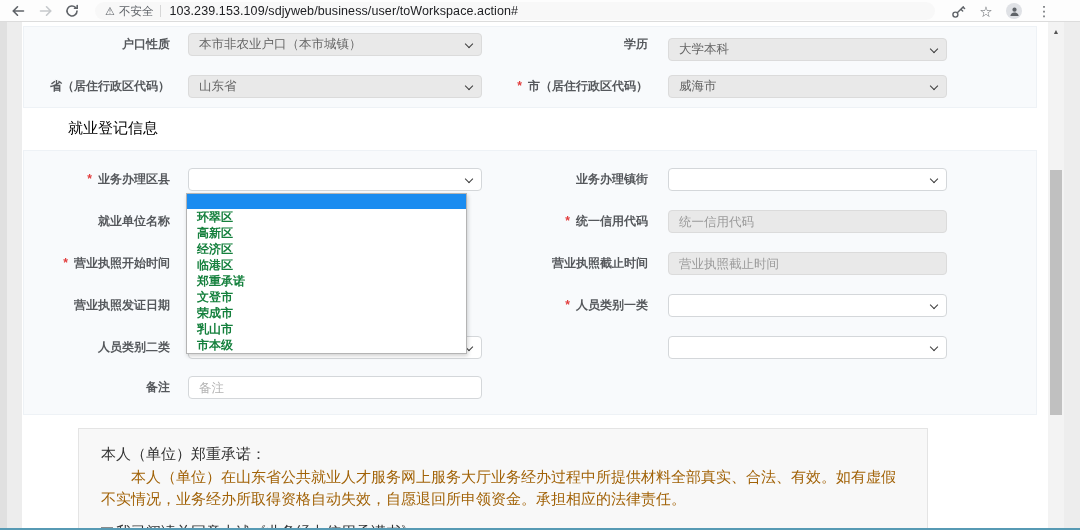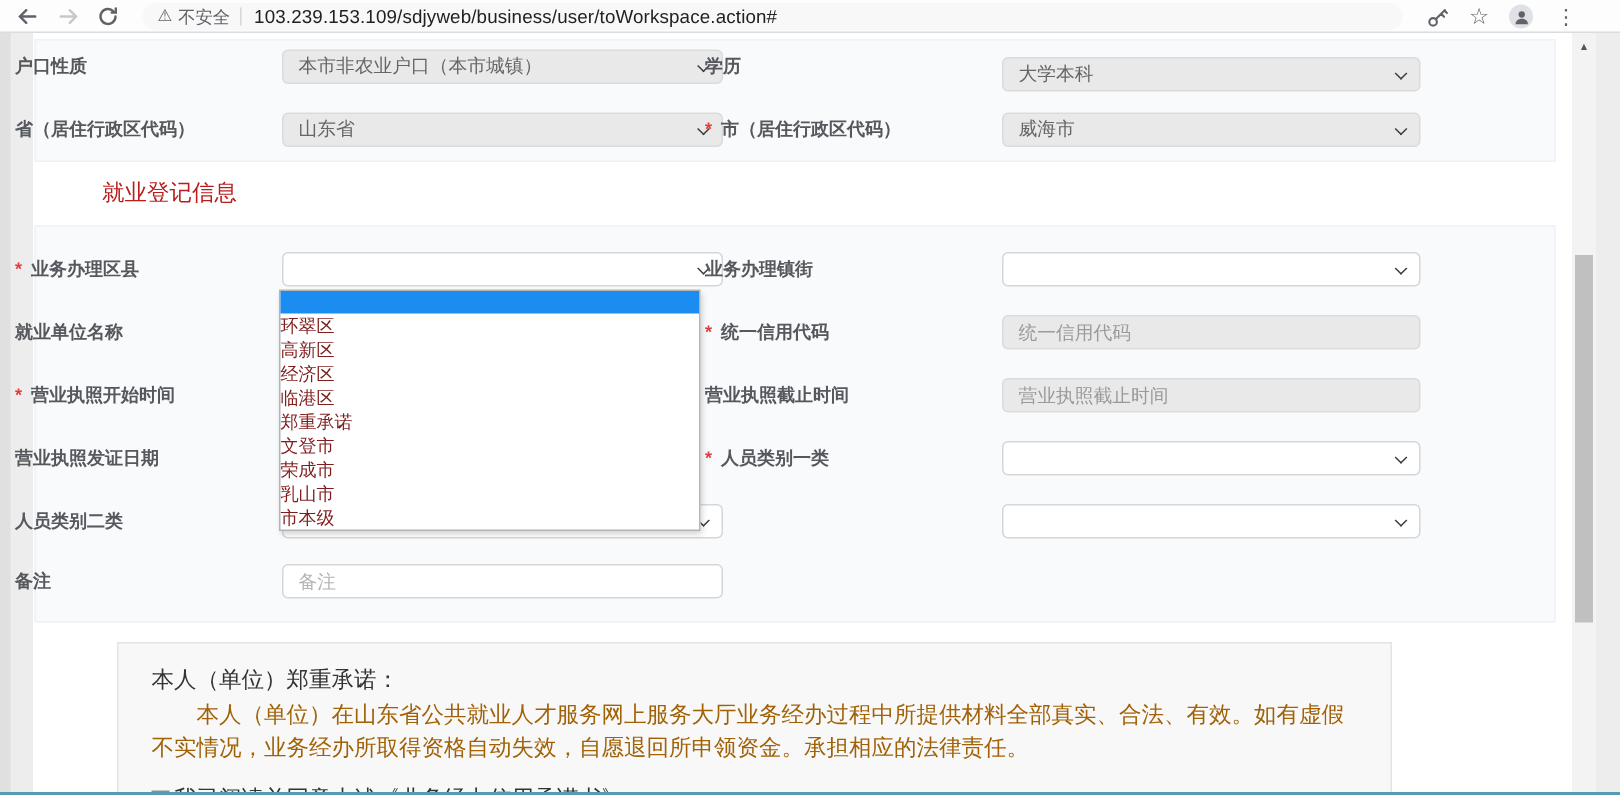--- a/index.html
+++ b/index.html
@@ -21,39 +21,39 @@
   .left-strip-dark { position:absolute; left:0; top:22px; width:7px; bottom:0; background:#e0e0e0; }
   .content-col { position:absolute; left:22px; top:22px; width:1026px; bottom:0; background:#ffffff; }
   .scrollbar { position:absolute; left:1048px; top:22px; width:16px; bottom:0; background:#f3f3f3; }
   .scroll-up { position:absolute; left:0; top:2px; width:16px; height:14px; display:flex; align-items:center; justify-content:center; font-size:7px; color:#555; cursor:pointer; }
   .scroll-thumb { position:absolute; left:2px; top:148px; width:12px; height:245px; background:#c0c0c0; cursor:pointer; }
 
   
   .panel { position:absolute; left:23px; width:1014px; background:#f8fafc; border:1px solid #eef2f6; }
   .panel-top { top:26px; height:82px; }
   .panel-main { top:150px; height:265px; }
-  .section-title { position:absolute; left:68px; top:119px; font-size:15px; color:#b91c1c; }
-
-  
-  .lbl { position:absolute; height:23px; line-height:23px; font-size:12px; font-weight:700; color:#55585c; white-space:nowrap; }
+  .section-title { position:absolute; left:68px; top:119px; font-size:15px; color:#000000; }
+
+  
+  .lbl { position:absolute; height:23px; line-height:23px; font-size:12px; font-weight:700; color:#55585c; text-align:right; white-space:nowrap; }
   .lbl-l { left:10px; width:160px; }
   .lbl-r { left:470px; width:178px; }
   .req::before { content:"*"; color:#e23c3c; margin-right:6px; font-weight:700; }
   .sel, .inp { position:absolute; height:23px; border:1px solid #d4d7da; border-radius:4px; background:#fff; font-size:12.5px; color:#555; display:flex; align-items:center; padding:0 24px 0 10px; cursor:pointer; }
   .inp { padding-right:10px; font-family:"Liberation Sans", sans-serif; }
   .inp::placeholder { color:#b3b3b3; }
   .disabled { background:#e9e9e9; border-color:#dbdbdb; color:#666; cursor:default; }
   .inp.disabled::placeholder { color:#9a9a9a; }
   .fld-l { left:188px; width:294px; }
   .fld-r { left:668px; width:279px; }
   .chev { position:absolute; right:9px; top:7px; width:6px; height:6px; border-left:1.5px solid #3c3c3c; border-bottom:1.5px solid #3c3c3c; transform:rotate(-45deg); pointer-events:none; }
 
   
   .opt-list { position:absolute; left:186px; top:193px; width:281px; background:#fff; border:1px solid #b4b4b4; box-shadow:1px 2px 4px rgba(0,0,0,.18); z-index:10; }
-  .opt { height:16px; line-height:16px; font-size:12px; color:#7f1d1d; cursor:pointer; }
+  .opt { height:16px; line-height:16px; font-size:12px; color:#15803d; padding-left:10px; cursor:pointer;font-weight:bold; }
   .opt:first-child { height:15px; background:#1b8cf0; }
 
   
   .commit-box { position:absolute; left:78px; top:428px; width:850px; height:110px; background:#f8f8f8; border:1px solid #e4e4e4; padding:13px 22px 0 22px; }
   .commit-title { font-size:15px; color:#333; line-height:24px; }
   .commit-body { font-size:15px; color:#a16207; line-height:22px; text-indent:2em; }
   .agree-row { display:flex; align-items:center; margin-top:13px; }
   .cbox { width:12px; height:12px; border:1px solid #8c8c8c; background:#fff; margin-right:3px; flex:0 0 auto; cursor:pointer; }
   .agree-text { font-size:15px; color:#333; white-space:nowrap; }
 

